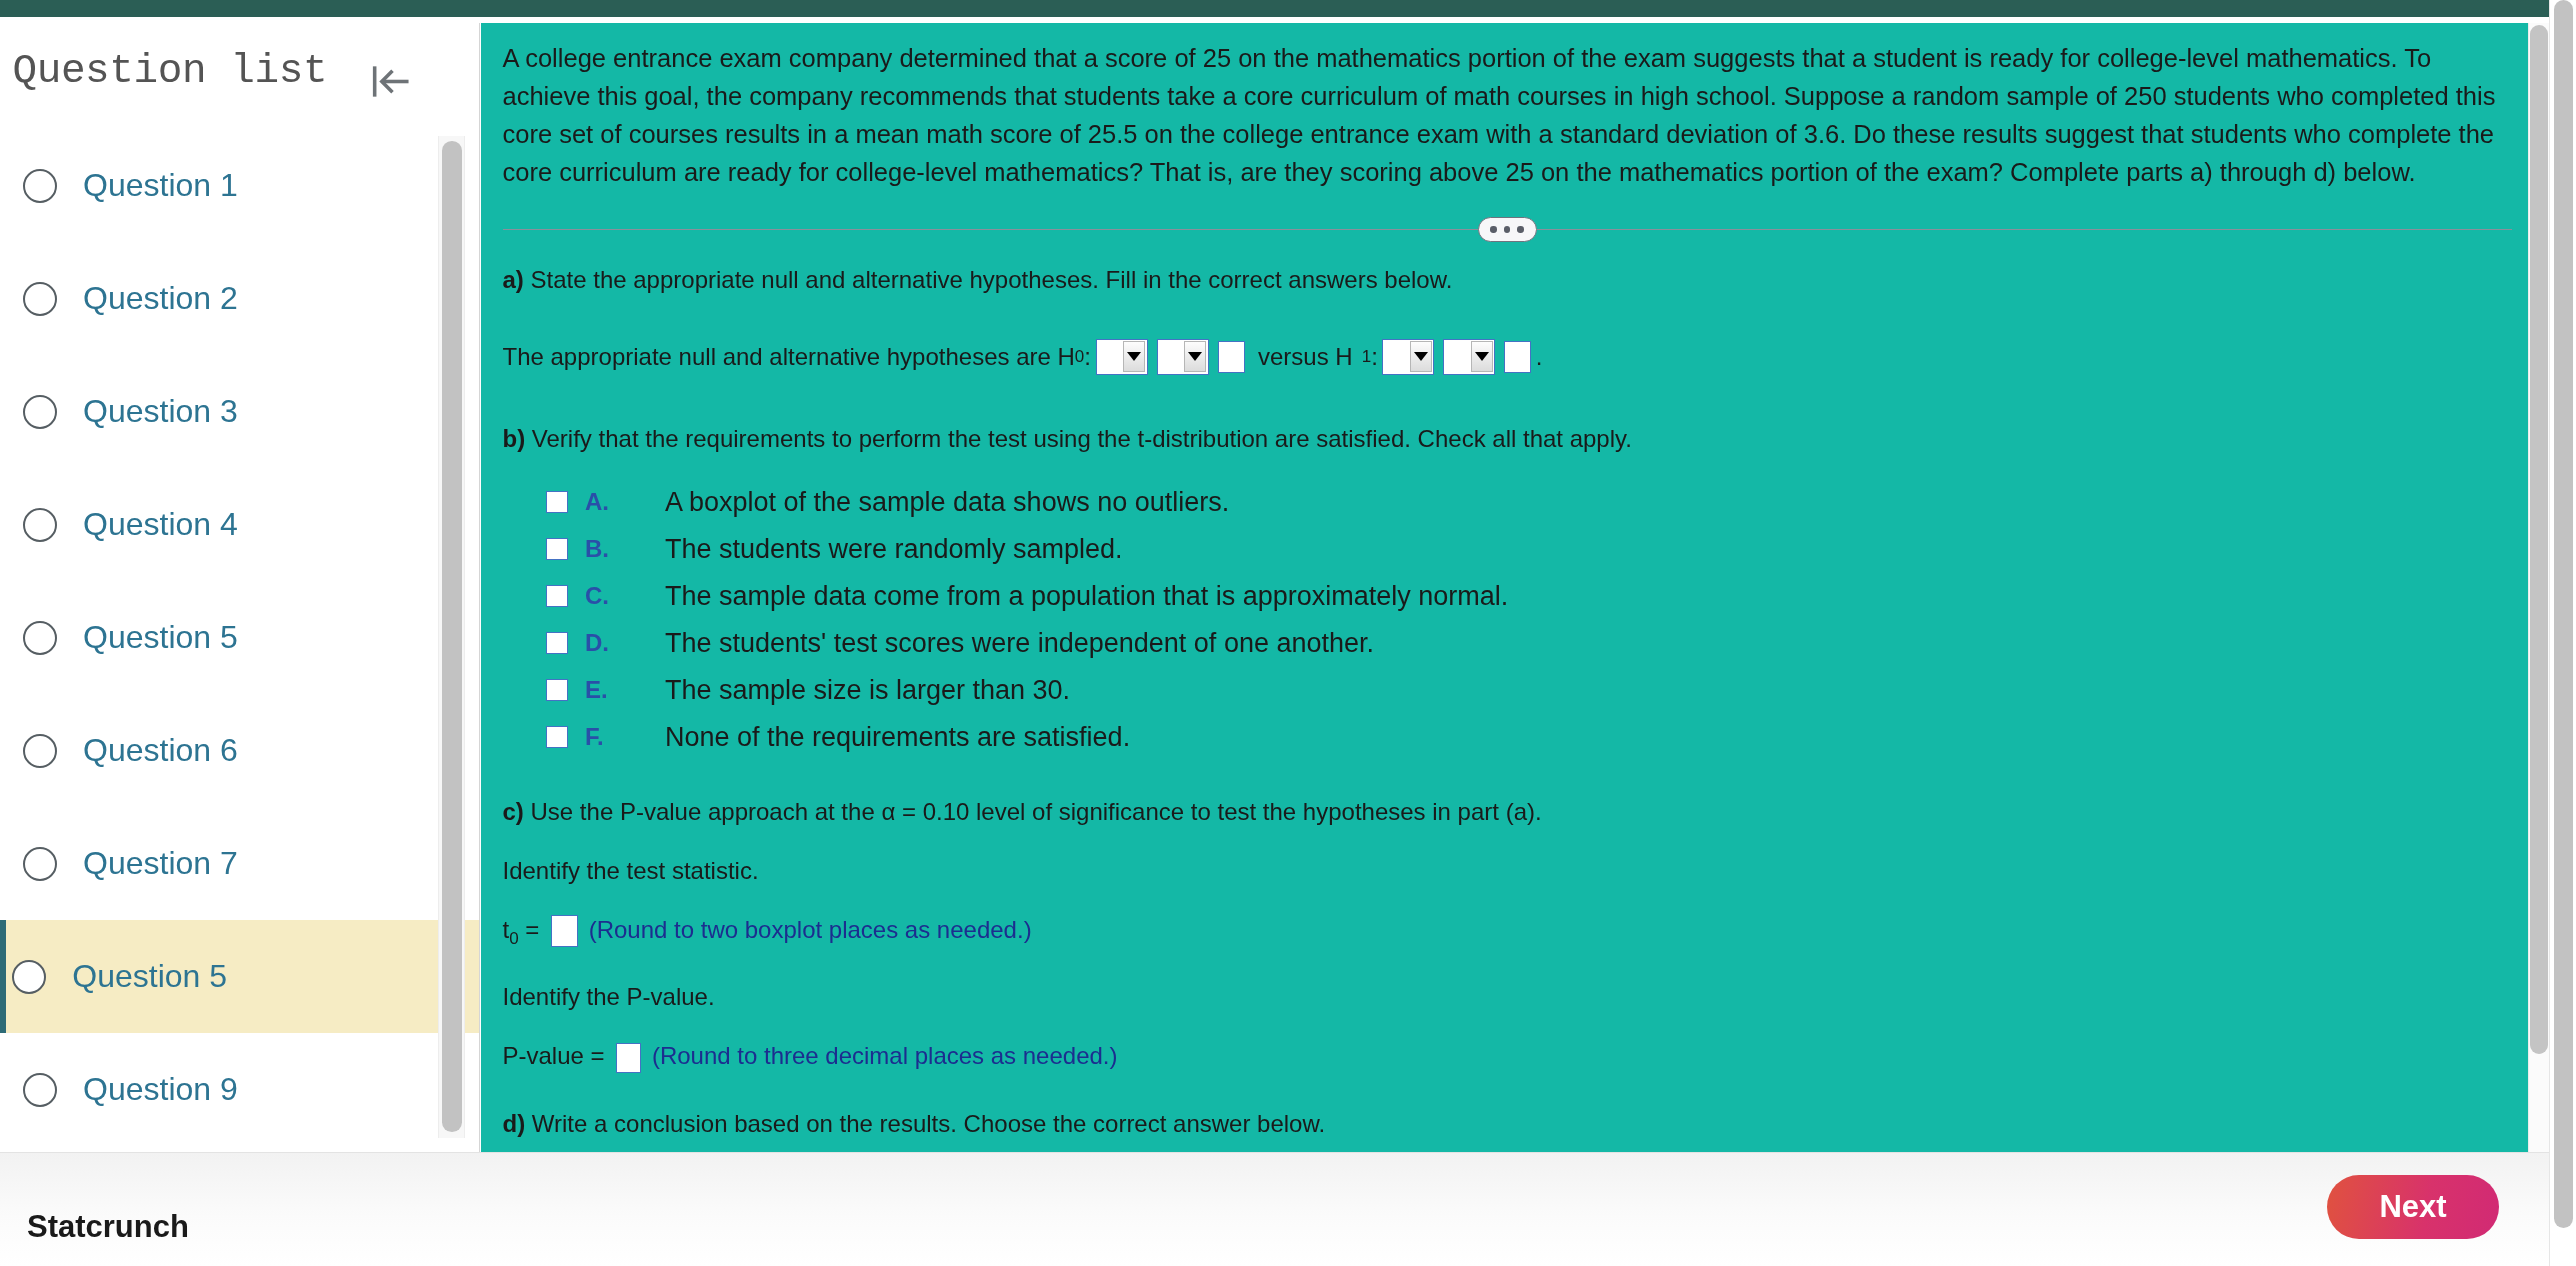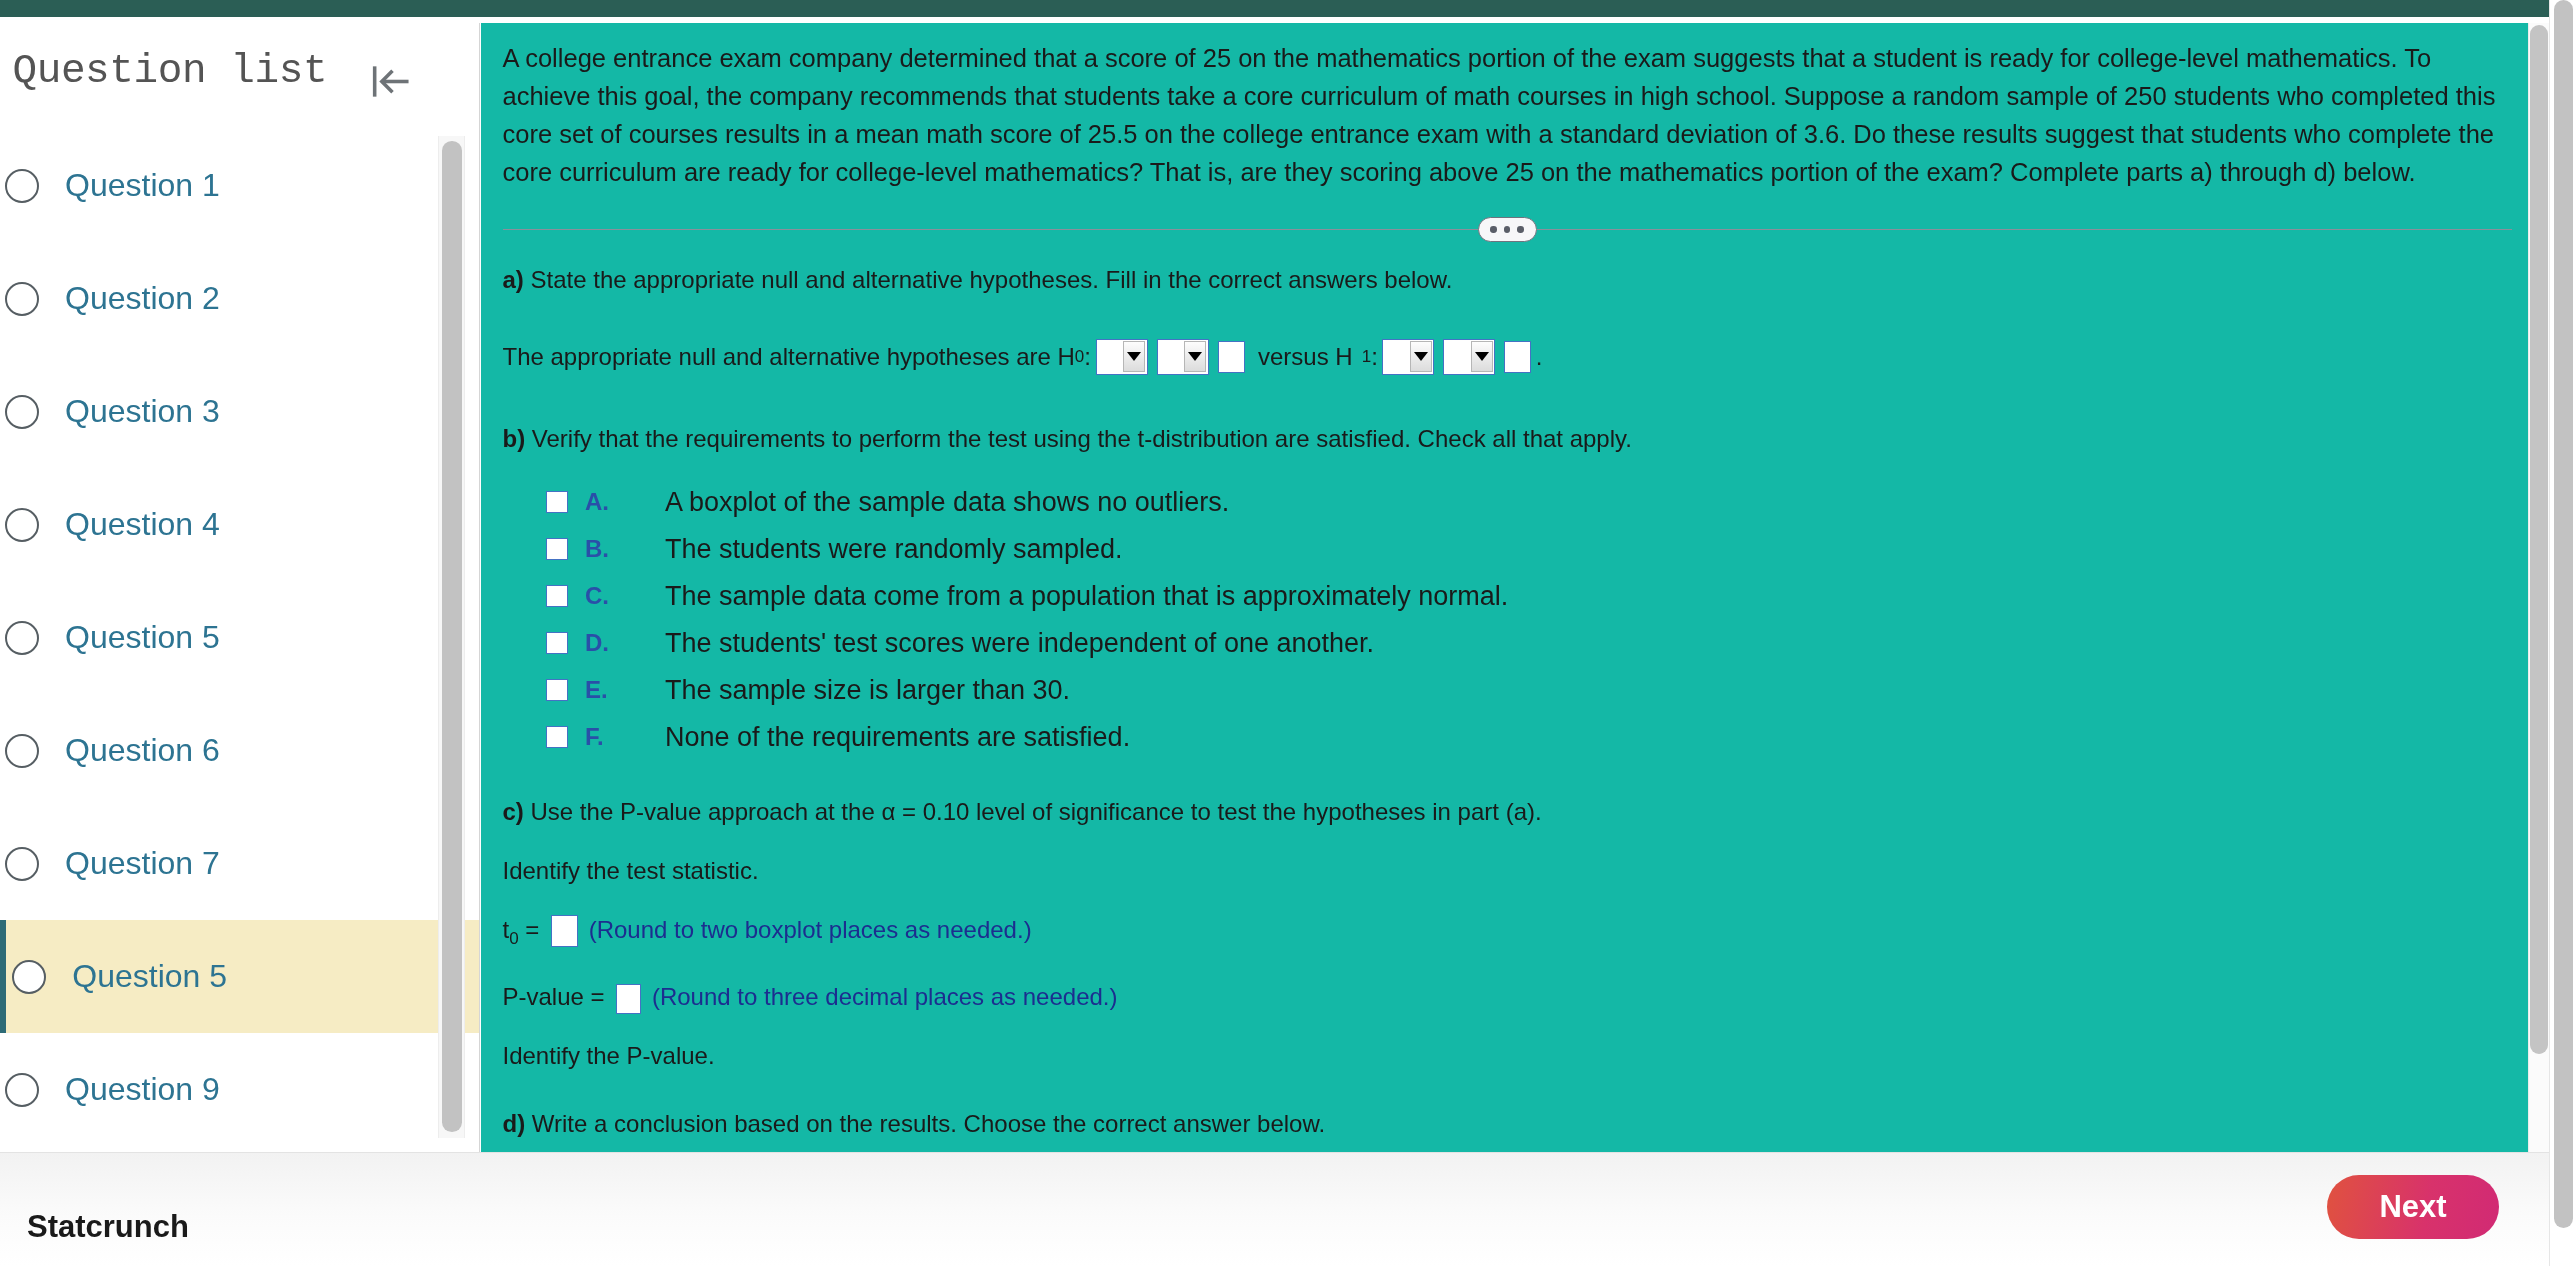--- a/index.html
+++ b/index.html
@@ -65,21 +65,21 @@
     top: 106px; left: 0;
     width: 480px;
     height: 1024px;
     overflow: hidden;
   }
   .qrow {
     position: relative;
     height: 113px;
     display: flex;
     align-items: center;
-    padding-left: 5px;
+    padding-left: 23px;
     cursor: pointer;
   }
   .qrow.active {
     background: #f6ecc4;
     border-left: 6.3px solid #2e6b77;
     padding-left: 6.3px;
   }
   .qradio {
     width: 34px; height: 34px;
     border: 2.7px solid #565e63;
@@ -468,27 +468,27 @@
 
         <div class="blk seg-tight">Identify the test statistic.</div>
 
         <div class="blk seg-tight">
           <span>t</span><span class="sub">0</span>
           <span>=</span>
           <span class="tbox"></span>
           <span class="hint">(Round to two boxplot places as needed.)</span>
         </div>
 
+        <div class="blk seg-tight">Identify the P-value.</div>
+
         <div class="blk seg-tight">
           <span>P-value =</span>
           <span class="tbox t-sm"></span>
           <span class="hint">(Round to three decimal places as needed.)</span>
         </div>
-
-        <div class="blk seg-tight">Identify the P-value.</div>
 
         <div class="blk seg">
           <span class="part-letter">d)</span>
           <span>Write a conclusion based on the results. Choose the correct answer below.</span>
         </div>
 
         <div class="blk row-a">
           <span class="dd w-wide">
               <span class="btn"></span>
             </span>

